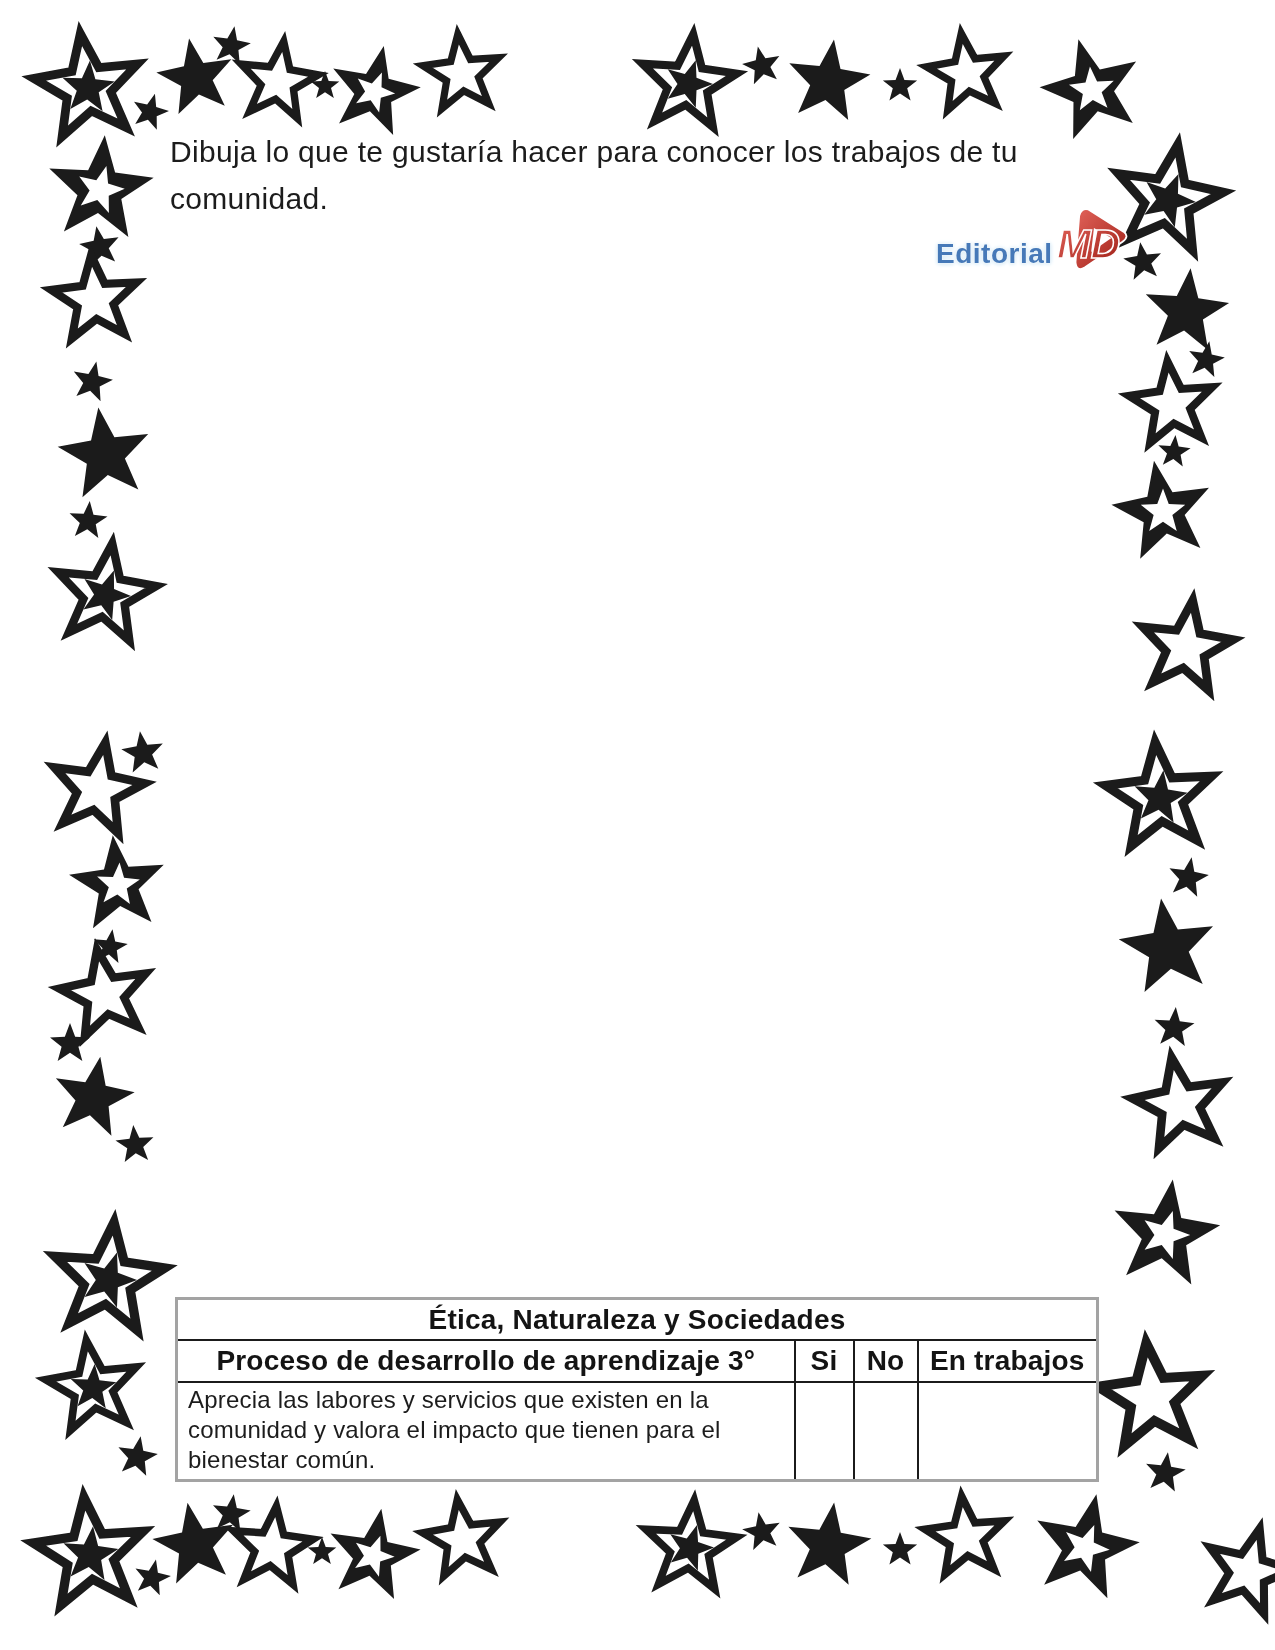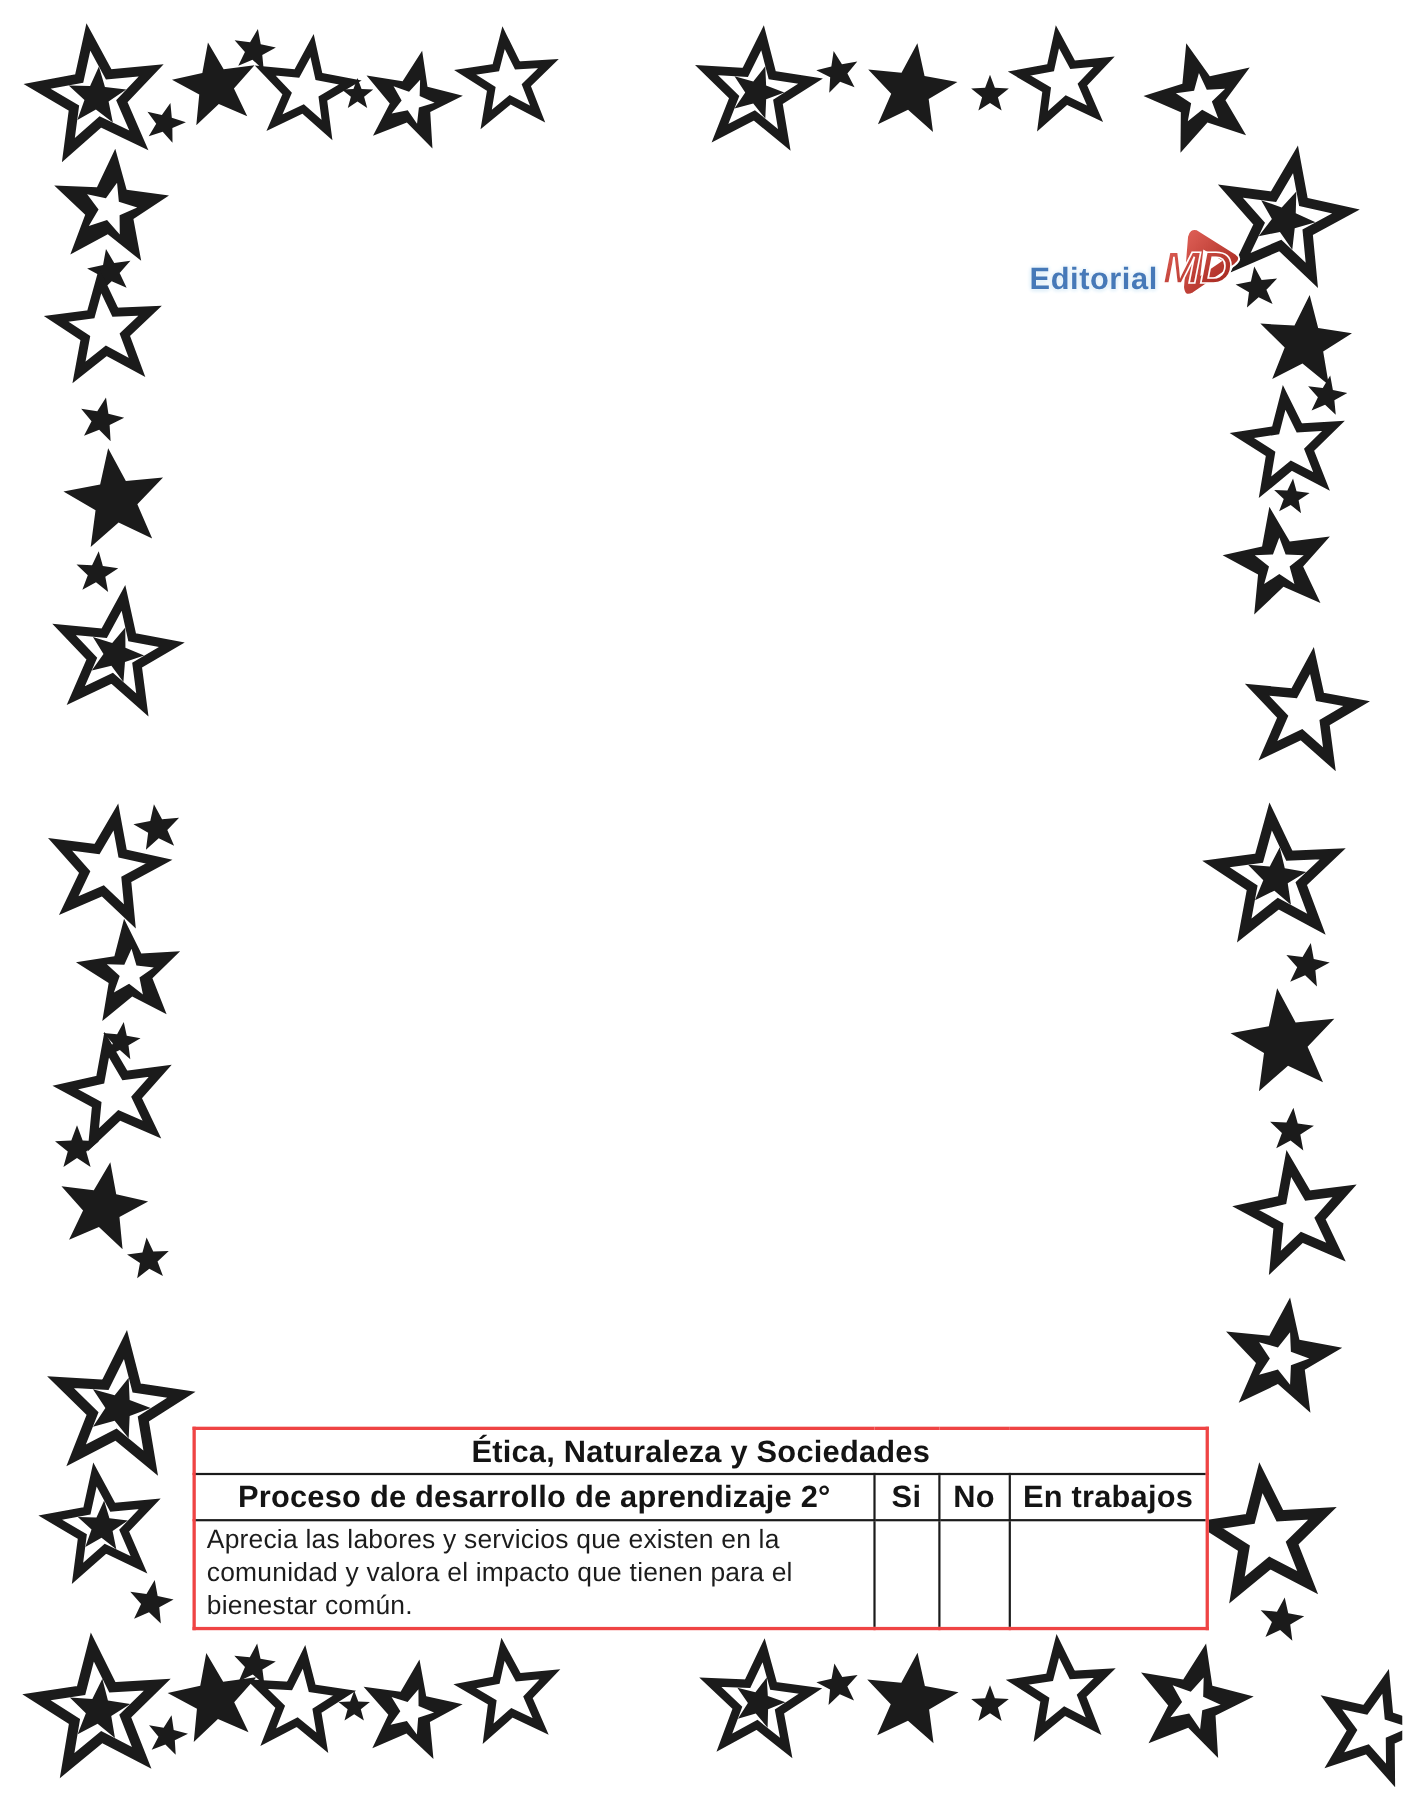--- a/index.html
+++ b/index.html
@@ -29,21 +29,21 @@
   .brand-word{
     font-size:28px;font-weight:bold;color:#4679b8;letter-spacing:.5px;
     text-shadow:0 0 2px #ffffff,0 0 5px #d9ecf7,0 1px 4px #cfe6f4;
     padding-bottom:6px;
     margin-top:19px;
   }
   .brand-mark{margin-left:4px;}
   table.assessment{
     position:absolute;left:175px;top:1297px;width:921px;
     border-collapse:collapse;table-layout:fixed;
-    border:3px solid #ef4444;
+    border:3px solid #a3a3a3;
     background:#ffffff;
   }
   .assessment th,.assessment td{
     border:2px solid #1b1b1b;
     font-family:"Liberation Sans",sans-serif;
     vertical-align:middle;
     overflow:hidden;
   }
   .t-title{
     height:37px;font-size:28px;font-weight:bold;text-align:center;letter-spacing:.2px;
@@ -150,20 +150,21 @@
       <use href="#star-solid" transform="translate(1168,948) rotate(-8) scale(1.0)"></use>
       <use href="#star-solid" transform="translate(1174,1028) rotate(5) scale(0.42)"></use>
       <use href="#star-outline" transform="translate(1180,1105) rotate(-10) scale(0.96)"></use>
       <use href="#star-hole" transform="translate(1165,1235) rotate(8) scale(1.12)"></use>
       <use href="#star-outline" transform="translate(1152,1398) rotate(-6) scale(1.1)"></use>
       <use href="#star-solid" transform="translate(1165,1473) rotate(8) scale(0.42)"></use>
       <use href="#star-outline" transform="translate(1248,1572) rotate(15) scale(0.9)"></use>
     </g>
   </svg>
 
+  <div class="prompt">Dibuja lo que te gustaría hacer para conocer los trabajos de tu comunidad.</div>
 
   <div class="drawing-area"></div>
 
   <div class="brand">
     <span class="brand-word">Editorial</span>
     <span class="brand-mark">
       <svg width="72" height="66" viewBox="0 0 78 70" xmlns="http://www.w3.org/2000/svg">
         <defs>
           <linearGradient id="rg" x1="0" y1="0" x2="1" y2="1">
             <stop offset="0" stop-color="#e2635a"></stop>
@@ -182,21 +183,21 @@
       <col style="width:618px">
         <col style="width:59px">
         <col style="width:64px">
         <col style="width:180px">
     </colgroup>
     <tbody>
         <tr>
       <th class="t-title" colspan="4">Ética, Naturaleza y Sociedades</th>
     </tr>
     <tr>
-      <th class="t-head">Proceso de desarrollo de aprendizaje 2°</th>
+      <th class="t-head">Proceso de desarrollo de aprendizaje 3°</th>
       <th class="t-head">Si</th>
       <th class="t-head">No</th>
       <th class="t-head">En trabajos</th>
     </tr>
     <tr>
       <td class="t-crit">Aprecia las labores y servicios que existen en la comunidad y valora el impacto que tienen para el bienestar común.</td>
       <td class="t-answer"></td>
       <td class="t-answer"></td>
       <td class="t-answer"></td>
     </tr>

